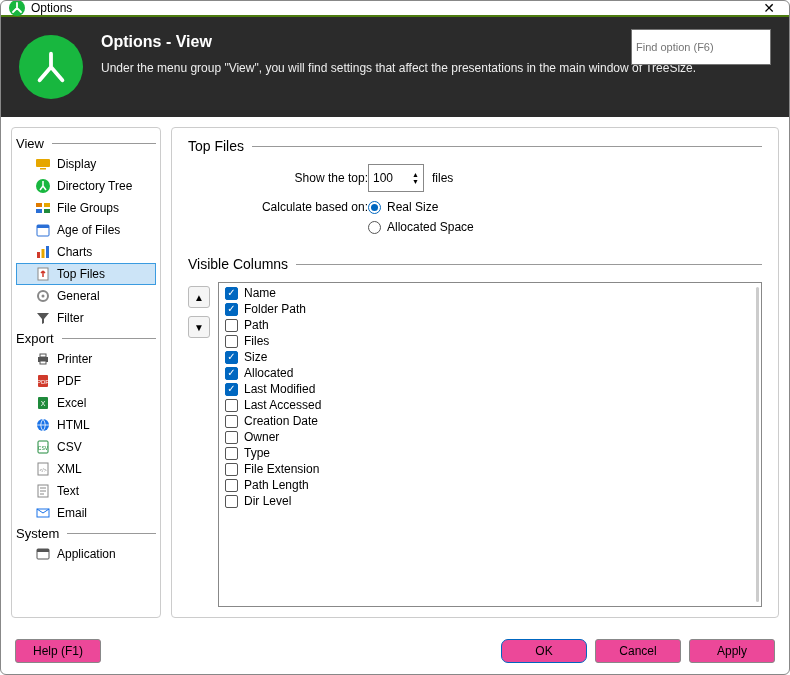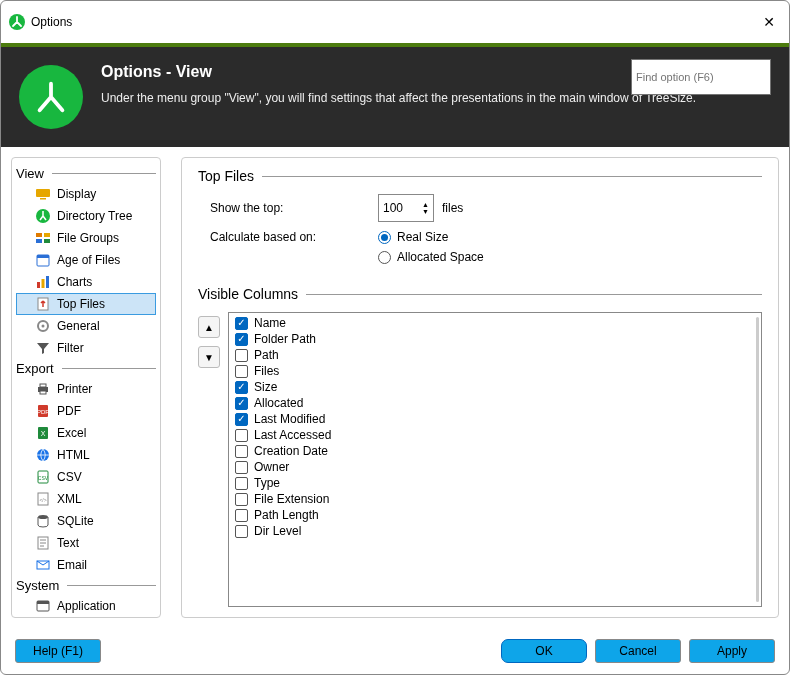--- a/index.html
+++ b/index.html
@@ -1,60 +1,60 @@
 <!DOCTYPE html>
 <html><head>
 <meta charset="utf-8">
 <style>
 * { box-sizing: border-box; margin: 0; padding: 0; }
 body { font-family: "Segoe UI", Arial, sans-serif; font-size: 12px; background: #fff; width: 790px; height: 675px; border: 1px solid #888; border-radius: 6px; overflow: hidden; display: flex; flex-direction: column; }
-.titlebar { height: 46px; display: flex; align-items: center; padding: 4px 8px; border-bottom: 4px solid #4d7c0f; }
+.titlebar { height: 16px; display: flex; align-items: center; padding: 4px 8px; border-bottom: 2px solid #4d7c0f; }
 .titlebar .icon { width: 16px; height: 16px; margin-right: 6px; }
 .titlebar .title { flex: 1; font-size: 12px; }
 .titlebar .close { width: 24px; text-align: center; font-size: 14px; cursor: pointer; }
 .header { background: #2b2b2b; color: #fff; padding: 14px 18px 18px 18px; display: flex; align-items: flex-start; gap: 18px; position: relative; }
 .header .logo { width: 64px; height: 64px; border-radius: 50%; background: #18b73f; display: flex; align-items: center; justify-content: center; flex-shrink: 0; margin-top: 4px; }
 .header .logo svg { width: 38px; height: 38px; }
 .header .text-block { flex: 1; padding-top: 2px; }
 .header h1 { font-size: 16px; font-weight: 600; margin-bottom: 10px; }
 .header .subtitle { font-size: 12px; color: #eee; }
 .header .search { position: absolute; top: 12px; right: 18px; width: 140px; height: 36px; background: #fff; border: 1px solid #737373; display: flex; align-items: center; padding: 0 4px; }
 .header .search input { border: none; outline: none; flex: 1; font-size: 11px; color: #888; background: transparent; }
 .header .search .sicon { width: 12px; height: 12px; }
-.body { flex: 1; display: flex; gap: 20px; padding: 10px; overflow: hidden; }
+.body { flex: 1; display: flex; gap: 10px; padding: 10px; overflow: hidden; }
 .sidebar { width: 150px; border: 1px solid #ccc; border-radius: 4px; padding: 6px 4px; overflow-y: auto; }
 .group-header { font-size: 13px; color: #000; padding: 2px 0; display: flex; align-items: center; gap: 4px; }
 .group-header .line { flex: 1; border-top: 1px solid #999; margin-left: 4px; }
 .nav-item { display: flex; align-items: center; gap: 6px; padding: 2px 4px 2px 18px; cursor: pointer; font-size: 12px; border: 1px solid transparent; }
 .nav-item.selected { background: #cce4f7; border: 1px solid #3a9be0; }
 .nav-item .nicon { width: 16px; height: 16px; display: flex; align-items: center; justify-content: center; font-size: 12px; }
 .main { flex: 1; border: 1px solid #ccc; border-radius: 4px; padding: 10px 16px; overflow: hidden; display: flex; flex-direction: column; }
 .section-title { font-size: 14px; color: #000; display: flex; align-items: center; gap: 8px; margin-bottom: 10px; }
 .section-title .line { flex: 1; border-top: 1px solid #999; }
 .form-row { display: flex; align-items: center; margin-bottom: 8px; font-size: 12px; }
-.form-label { width: 180px; padding-left: 12px; }
+.form-label { width: 180px; padding-left: 12px; text-align: right; }
 .spinner { width: 56px; height: 28px; border: 1px solid #888; display: flex; align-items: center; padding: 0 4px; position: relative; }
 .spinner input { border: none; outline: none; width: 30px; font-size: 12px; }
 .spinner .arrows { display: flex; flex-direction: column; font-size: 7px; line-height: 7px; margin-left: auto; }
 .radio-group { display: flex; flex-direction: column; gap: 6px; }
 .radio-row { display: flex; align-items: center; gap: 6px; }
 .radio { width: 13px; height: 13px; border: 1px solid #555; border-radius: 50%; display: flex; align-items: center; justify-content: center; }
 .radio.checked { border-color: #0067c0; }
 .radio.checked::after { content: ""; width: 7px; height: 7px; background: #0067c0; border-radius: 50%; }
 .columns-area { display: flex; gap: 8px; flex: 1; min-height: 0; }
 .move-btns { display: flex; flex-direction: column; gap: 8px; padding-top: 4px; }
 .move-btn { width: 22px; height: 22px; border: 1px solid #bbb; border-radius: 3px; background: #f5f5f5; display: flex; align-items: center; justify-content: center; font-size: 10px; cursor: pointer; }
 .checklist { flex: 1; border: 1px solid #888; overflow-y: auto; padding: 2px; position: relative; }
 .check-row { display: flex; align-items: center; gap: 6px; padding: 1px 4px; font-size: 12px; }
 .chk { width: 13px; height: 13px; border: 1px solid #555; border-radius: 2px; display: flex; align-items: center; justify-content: center; flex-shrink: 0; }
 .chk.checked { background: #0067c0; border-color: #0067c0; }
 .chk.checked::after { content: "✓"; color: #fff; font-size: 10px; line-height: 1; }
 .footer { height: 46px; display: flex; align-items: center; padding: 0 14px; gap: 8px; }
 .footer .spacer { flex: 1; }
-.btn { min-width: 86px; height: 24px; border: 1px solid #888; border-radius: 3px; background: #0ea5e9; font-size: 12px; cursor: pointer; }
+.btn { min-width: 86px; height: 24px; border: 1px solid #888; border-radius: 3px; background: #ec4899; font-size: 12px; cursor: pointer; }
 .btn.primary { border-color: #0067c0; color: #000; border-radius: 7px; }
 .scrollbar-hint { position: absolute; right: 2px; top: 4px; bottom: 4px; width: 3px; background: #ccc; border-radius: 2px; }
 </style>
 </head>
 <body>
 
 <div class="titlebar">
   <span class="icon">
     <svg viewBox="0 0 16 16">
         <circle cx="8" cy="8" r="8" fill="#18b73f"></circle>
@@ -221,29 +221,20 @@
           <svg viewBox="0 0 16 16">
             <rect x="3" y="2" width="10" height="12" fill="#fff" stroke="#888"></rect>
             <text x="8" y="11" font-size="5" fill="#888" text-anchor="middle">&lt;/&gt;</text>
           </svg>
         </span>
         <span>XML</span>
       </div>
       <div class="nav-item">
         <span class="nicon">
           <svg viewBox="0 0 16 16">
-            <ellipse cx="8" cy="4" rx="5" ry="2" fill="#555"></ellipse>
-            <path d="M3 4v8a5 2 0 0010 0V4" fill="none" stroke="#555"></path>
-          </svg>
-        </span>
-        <span>SQLite</span>
-      </div>
-      <div class="nav-item">
-        <span class="nicon">
-          <svg viewBox="0 0 16 16">
             <rect x="3" y="2" width="10" height="12" fill="#fff" stroke="#888"></rect>
             <line x1="5" y1="5" x2="11" y2="5" stroke="#888"></line>
             <line x1="5" y1="8" x2="11" y2="8" stroke="#888"></line>
             <line x1="5" y1="11" x2="9" y2="11" stroke="#888"></line>
           </svg>
         </span>
         <span>Text</span>
       </div>
       <div class="nav-item">
         <span class="nicon">

